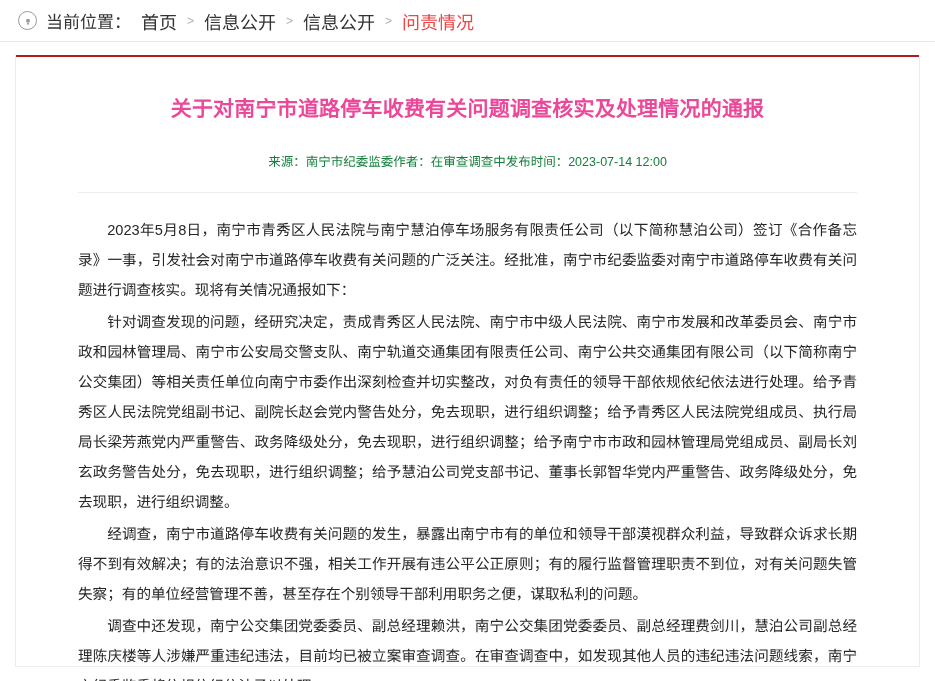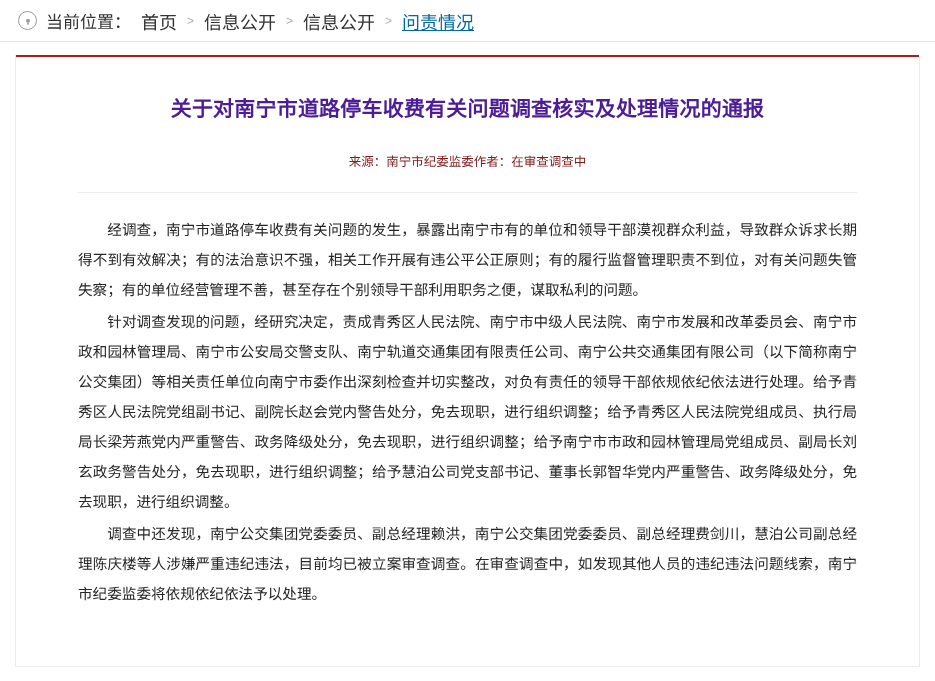--- a/index.html
+++ b/index.html
@@ -66,22 +66,21 @@
     text-decoration: none;
     white-space: nowrap;
   }
   .crumb-sep {
     font-size: 12px;
     color: #b0b0b0;
     margin: 0 10px;
     user-select: none;
   }
   .crumb-current {
-    color: #0369a1;
-    text-decoration: underline;
+    color: #ef4444;
   }
 
   
   .article-card {
     margin: 13px 15px 0 15px;
     background: #ffffff;
     border: 1px solid #ececec;
     border-top: none;
     box-shadow: 0 0 0 0 rgba(0,0,0,0);
     box-sizing: border-box;
@@ -95,33 +94,33 @@
   }
 
   .article-inner {
     padding: 0 62px;
   }
 
   .article-title {
     text-align: center;
     font-size: 21px;
     font-weight: bold;
-    color: #4c1d95;
+    color: #ec4899;
     line-height: 1.5;
     margin: 36px 0 0 0;
     letter-spacing: 0.2px;
   }
 
   .article-meta {
     display: flex;
     justify-content: center;
     align-items: flex-end;
     margin-top: 26px;
     font-size: 12.5px;
-    color: #7f1d1d;
+    color: #15803d;
   }
   .meta-item { white-space: nowrap; }
 
   .meta-divider {
     margin: 22px 0 0 0;
     border: none;
     border-top: 1px solid #ededed;
   }
 
   .article-body {
@@ -156,26 +155,28 @@
   <div class="article-card">
     <div class="card-top-accent"></div>
 
     <div class="article-inner">
 
       <h1 class="article-title">关于对南宁市道路停车收费有关问题调查核实及处理情况的通报</h1>
 
       <div class="article-meta">
         <span class="meta-item">来源：南宁市纪委监委</span>
         <span class="meta-item">作者：在审查调查中</span>
+        <span class="meta-item">发布时间：2023-07-14 12:00</span>
       </div>
 
       <hr class="meta-divider">
 
       <div class="article-body">
+        <p>2023年5月8日，南宁市青秀区人民法院与南宁慧泊停车场服务有限责任公司（以下简称慧泊公司）签订《合作备忘录》一事，引发社会对南宁市道路停车收费有关问题的广泛关注。经批准，南宁市纪委监委对南宁市道路停车收费有关问题进行调查核实。现将有关情况通报如下：</p>
+        <p>针对调查发现的问题，经研究决定，责成青秀区人民法院、南宁市中级人民法院、南宁市发展和改革委员会、南宁市政和园林管理局、南宁市公安局交警支队、南宁轨道交通集团有限责任公司、南宁公共交通集团有限公司（以下简称南宁公交集团）等相关责任单位向南宁市委作出深刻检查并切实整改，对负有责任的领导干部依规依纪依法进行处理。给予青秀区人民法院党组副书记、副院长赵会党内警告处分，免去现职，进行组织调整；给予青秀区人民法院党组成员、执行局局长梁芳燕党内严重警告、政务降级处分，免去现职，进行组织调整；给予南宁市市政和园林管理局党组成员、副局长刘玄政务警告处分，免去现职，进行组织调整；给予慧泊公司党支部书记、董事长郭智华党内严重警告、政务降级处分，免去现职，进行组织调整。</p>
         <p>经调查，南宁市道路停车收费有关问题的发生，暴露出南宁市有的单位和领导干部漠视群众利益，导致群众诉求长期得不到有效解决；有的法治意识不强，相关工作开展有违公平公正原则；有的履行监督管理职责不到位，对有关问题失管失察；有的单位经营管理不善，甚至存在个别领导干部利用职务之便，谋取私利的问题。</p>
-        <p>针对调查发现的问题，经研究决定，责成青秀区人民法院、南宁市中级人民法院、南宁市发展和改革委员会、南宁市政和园林管理局、南宁市公安局交警支队、南宁轨道交通集团有限责任公司、南宁公共交通集团有限公司（以下简称南宁公交集团）等相关责任单位向南宁市委作出深刻检查并切实整改，对负有责任的领导干部依规依纪依法进行处理。给予青秀区人民法院党组副书记、副院长赵会党内警告处分，免去现职，进行组织调整；给予青秀区人民法院党组成员、执行局局长梁芳燕党内严重警告、政务降级处分，免去现职，进行组织调整；给予南宁市市政和园林管理局党组成员、副局长刘玄政务警告处分，免去现职，进行组织调整；给予慧泊公司党支部书记、董事长郭智华党内严重警告、政务降级处分，免去现职，进行组织调整。</p>
         <p>调查中还发现，南宁公交集团党委委员、副总经理赖洪，南宁公交集团党委委员、副总经理费剑川，慧泊公司副总经理陈庆楼等人涉嫌严重违纪违法，目前均已被立案审查调查。在审查调查中，如发现其他人员的违纪违法问题线索，南宁市纪委监委将依规依纪依法予以处理。</p>
       </div>
 
     </div>
   </div>
 
 </div>
 
 </body></html>

